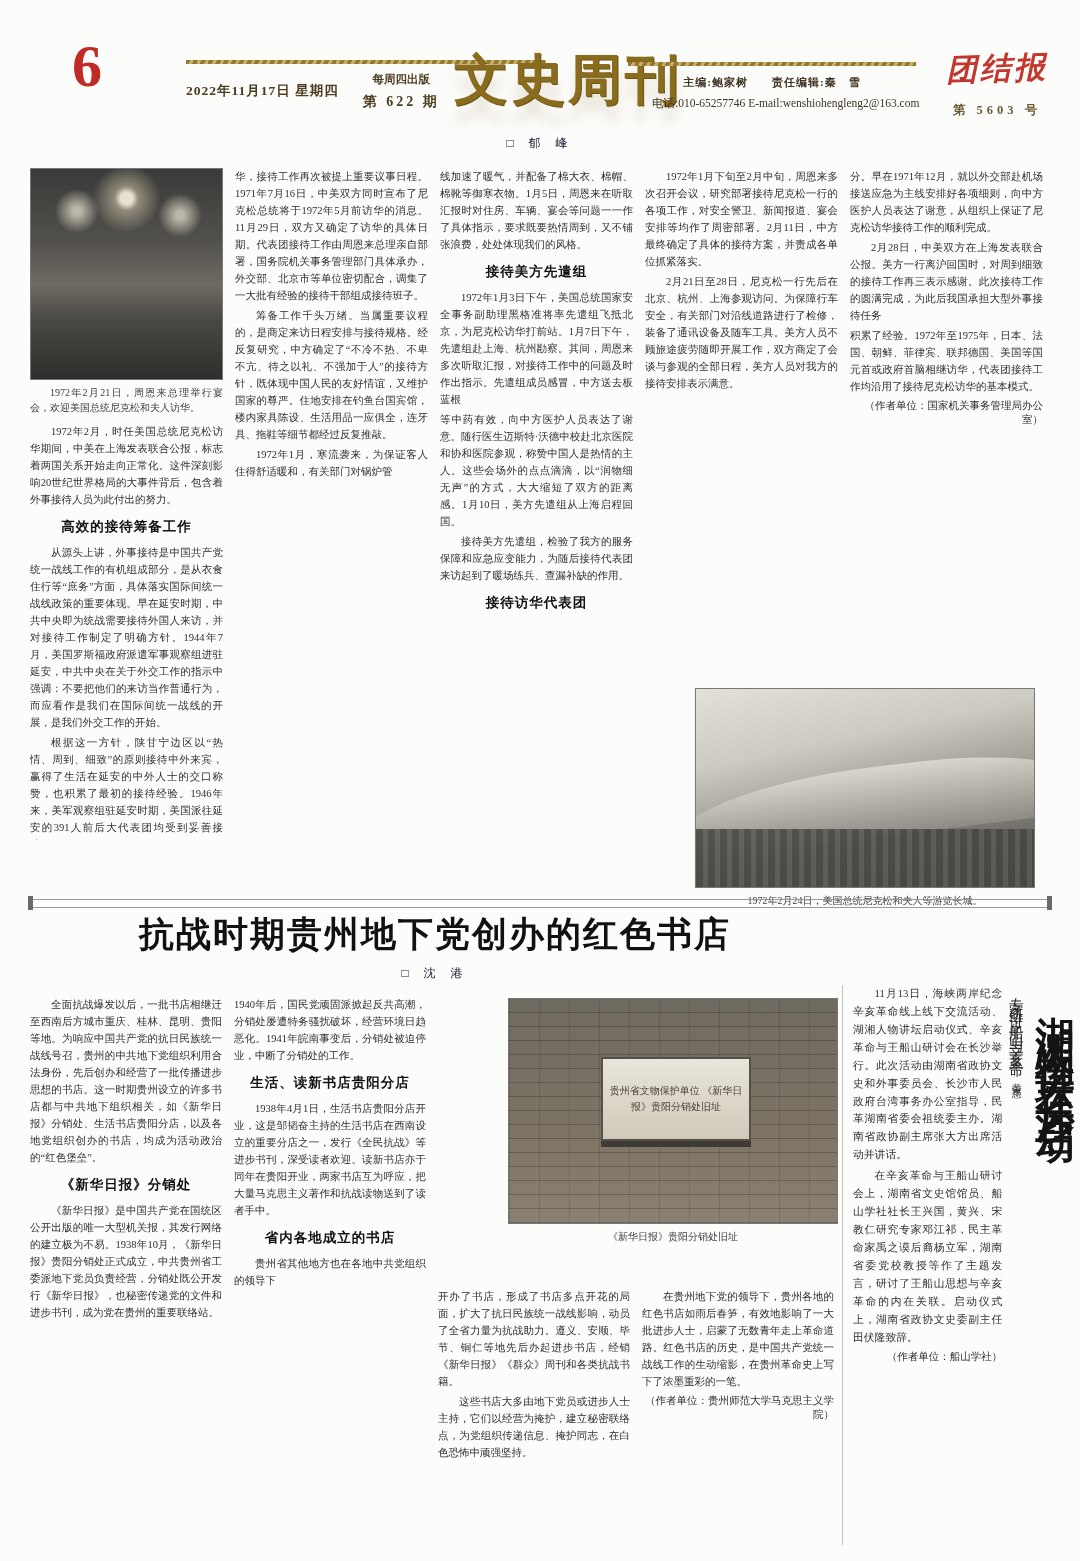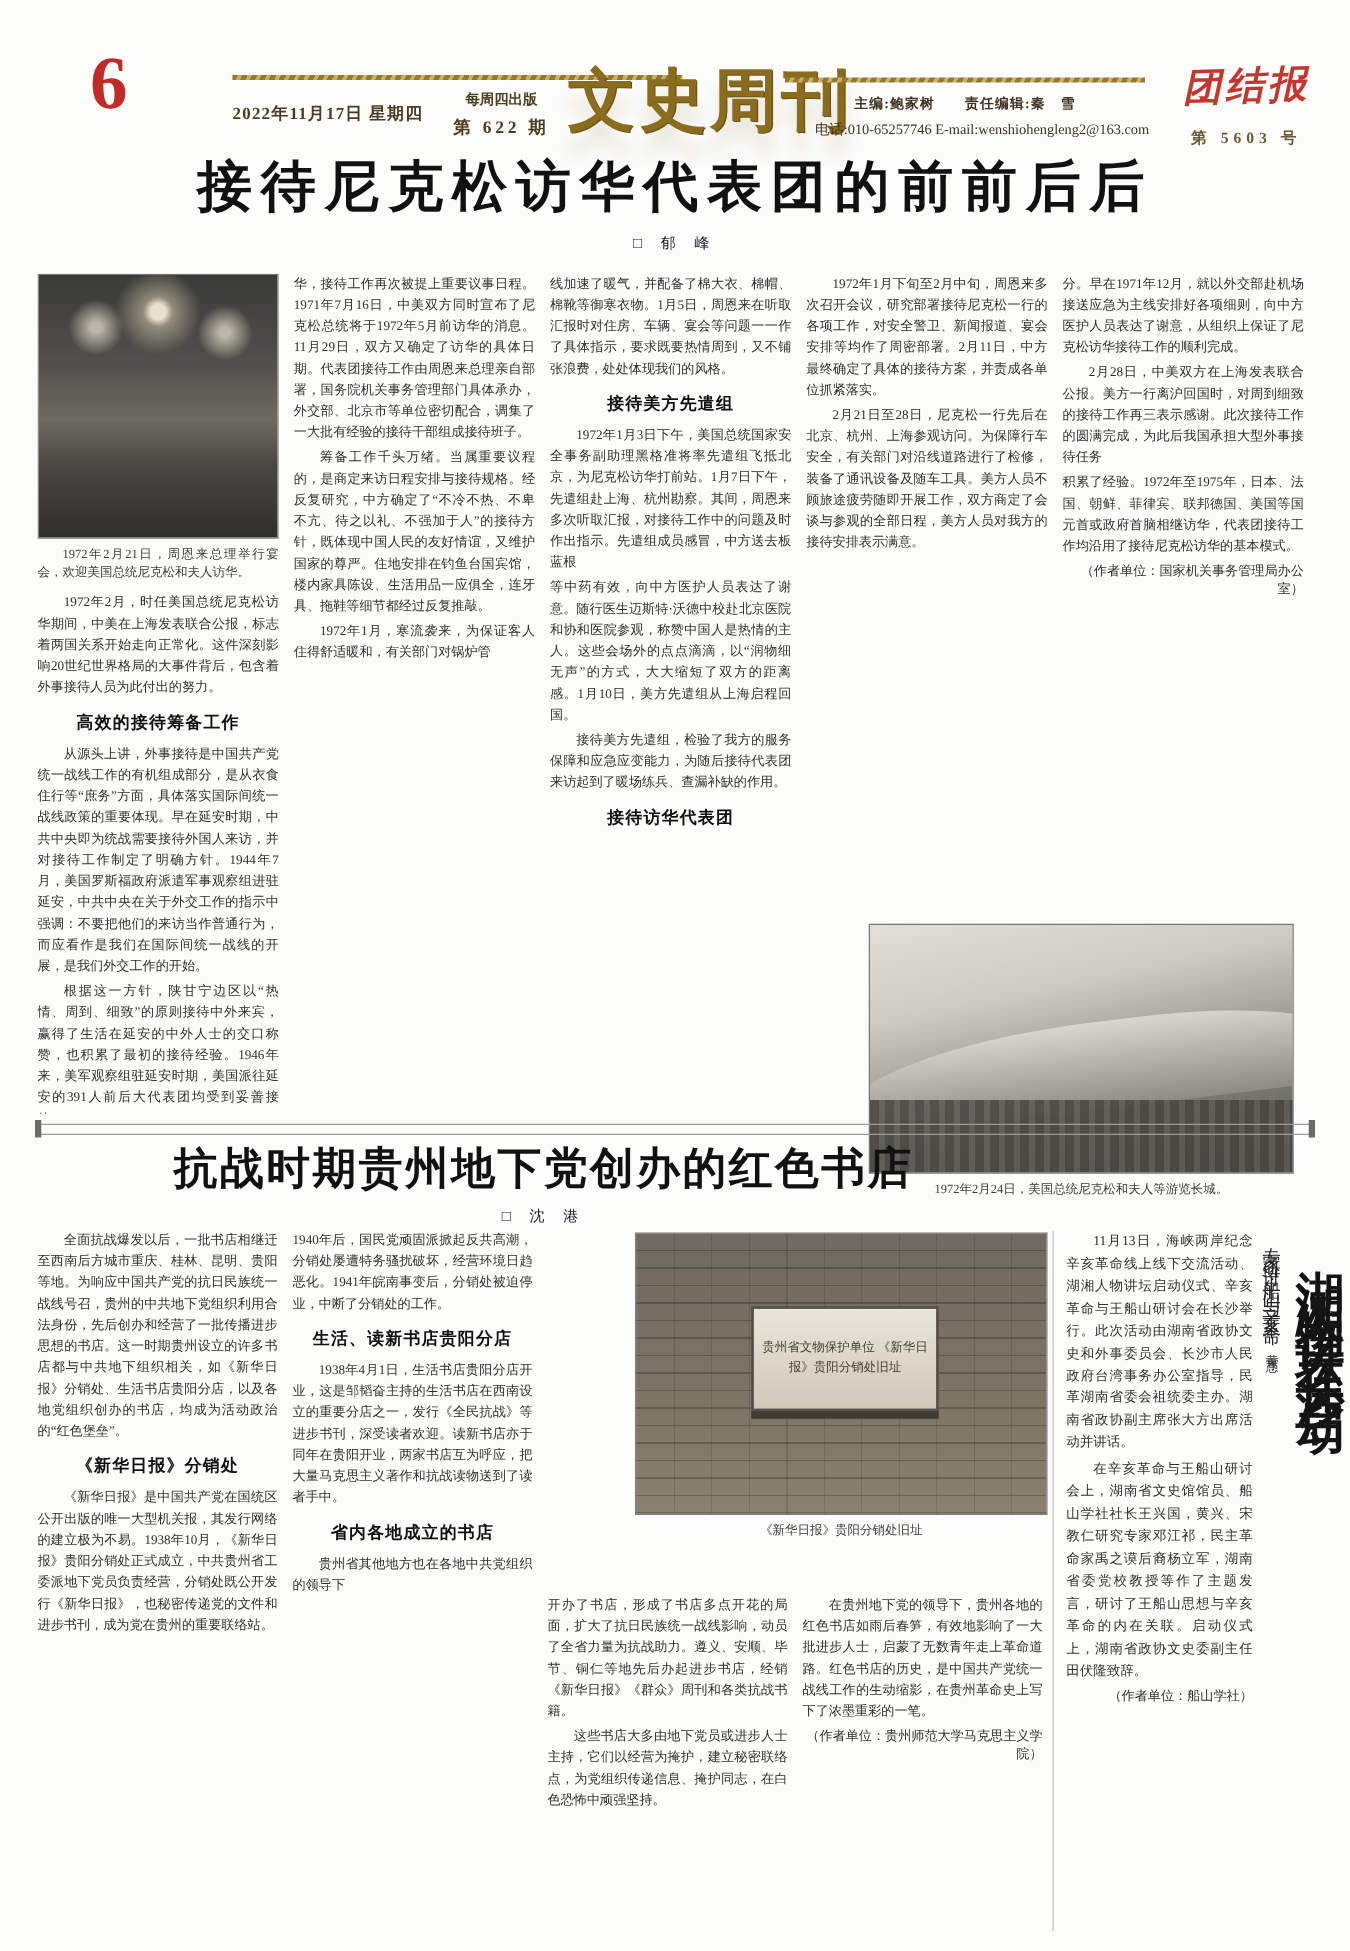--- a/index.html
+++ b/index.html
@@ -62,21 +62,21 @@
 
   
   .section-divider{position:absolute;left:30px;top:899px;width:1020px;height:7px;
                    border-top:1px solid #9a9a96;border-bottom:1px solid #9a9a96;}
   .section-divider:before,.section-divider:after{content:"";position:absolute;top:-4px;width:5px;height:14px;background:#6a6a66;}
   .section-divider:before{left:-2px;} .section-divider:after{right:-2px;}
 
   
   .article2{position:absolute;left:30px;top:915px;width:810px;height:632px;}
   .article2 .headline{font-size:35px;letter-spacing:2px;}
-  .a2-body{position:relative;margin-top:2px;height:522px;}
+  .a2-body{position:relative;margin-top:14px;height:522px;}
   .a2-body .col{width:192px;height:522px;}
   .pad-top{padding-top:292px;height:230px !important;}
   .photo3-wrap{position:absolute;left:478px;top:2px;width:330px;}
   .photo3{width:330px;height:226px;border:1px solid #777;box-sizing:border-box;position:relative;
           background:
             repeating-linear-gradient(0deg,rgba(0,0,0,.22) 0 1px,transparent 1px 14px),
             repeating-linear-gradient(90deg,rgba(0,0,0,.12) 0 1px,transparent 1px 30px),
             linear-gradient(180deg,#6f6a60 0%,#7d7466 60%,#8a8172 100%);}
   .plaque{position:absolute;left:92px;top:58px;width:150px;height:84px;background:linear-gradient(180deg,#e9e5da,#cfc9ba);
           border:2px solid #55504a;box-shadow:0 6px 0 #3f3b35;display:flex;align-items:center;justify-content:center;
@@ -120,21 +120,20 @@
       <div class="contact-line">电话:010-65257746  E-mail:wenshiohengleng2@163.com</div>
     </div>
 
     <div class="brand-block">
       <div class="brand-logo">团结报</div>
       <div class="issue-no-right">第 5603 号</div>
     </div>
   </div>
 
   <div class="article1">
-    <div class="headline">接待尼克松访华代表团的前前后后</div>
     <div class="byline">□ 郁  峰</div>
 
     <div class="a1-body">
       <div class="cols">
         <div class="col">
           <div class="photo1"></div>
           <p class="photo-caption">1972年2月21日，周恩来总理举行宴会，欢迎美国总统尼克松和夫人访华。</p>
           <div>
               <p class="para">1972年2月，时任美国总统尼克松访华期间，中美在上海发表联合公报，标志着两国关系开始走向正常化。这件深刻影响20世纪世界格局的大事件背后，包含着外事接待人员为此付出的努力。</p>
               <h3 class="subhead">高效的接待筹备工作</h3>

